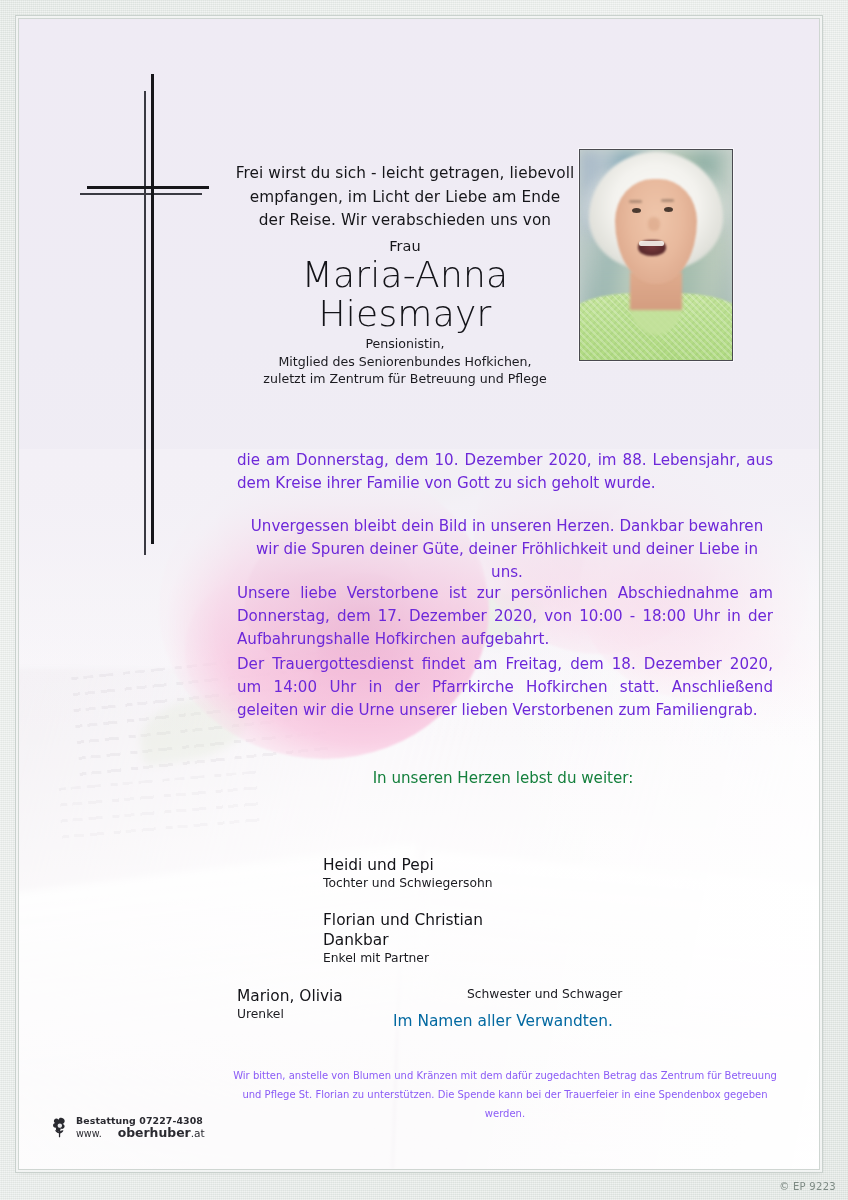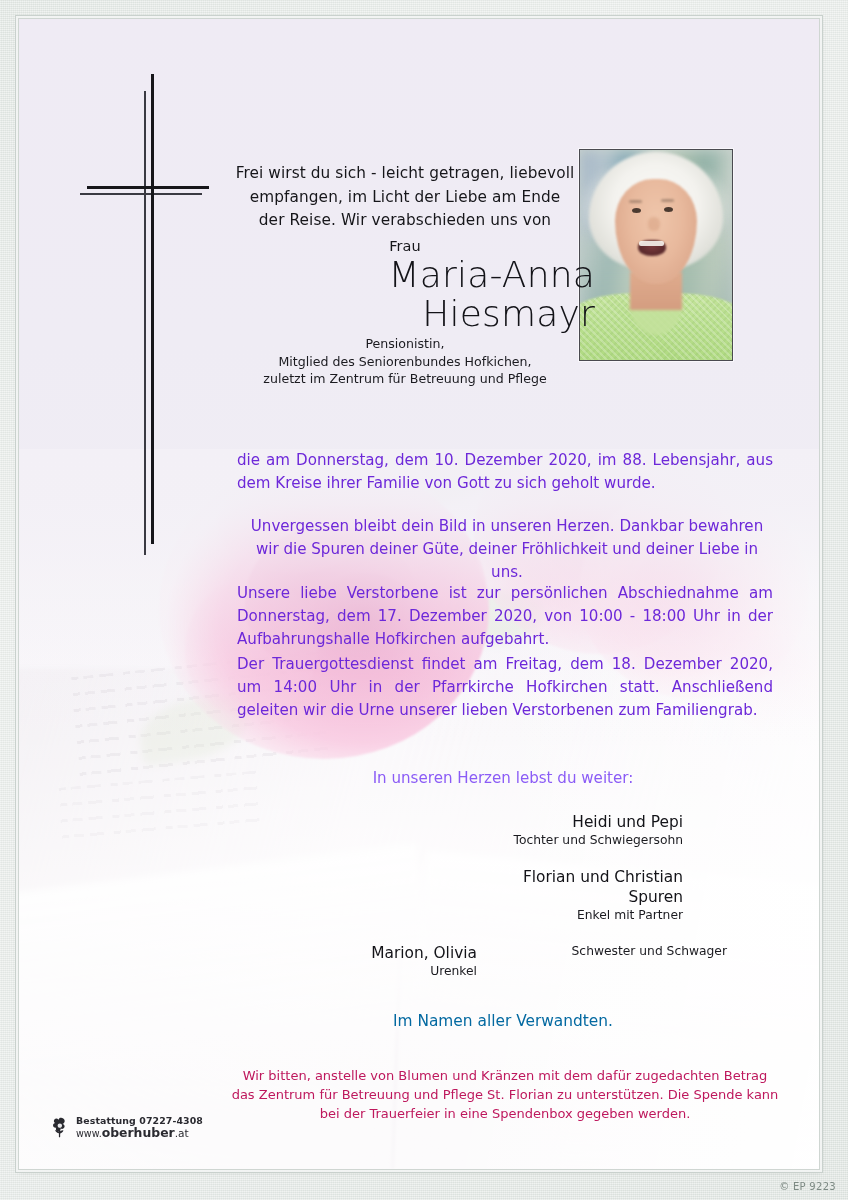--- a/index.html
+++ b/index.html
@@ -437,21 +437,21 @@
     position: absolute;
     left: 216px; top: 218px; width: 340px;
     text-align: center;
     font-size: 14.5px;
     line-height: 18px;
     color: #16161a;
   }
   .name {
     position: absolute;
     left: 196px; top: 236px; width: 380px;
-    text-align: right;
+    text-align: center;
     font-size: 36px;
     line-height: 39px;
     font-weight: 300;
     letter-spacing: 0.2px;
     color: #131318;
   }
   .name .ln { display: block; }
   .subtitle {
     position: absolute;
     left: 196px; top: 316px; width: 380px;
@@ -486,26 +486,27 @@
     left: 218px; top: 634px; width: 536px;
     font-size: 15.1px; line-height: 23px;
     text-align: justify;
   }
 
   .hearts-title {
     position: absolute;
     left: 224px; top: 750px; width: 520px;
     text-align: center;
     font-size: 15.1px;
-    color: #8b5cf6;
+    color: #15803d;
   }
 
   .fam-block {
     position: absolute;
-    text-align: right;
+    text-align: left;
+    margin-top: 43px;
   }
   .fam-names {
     font-size: 15.4px;
     line-height: 20px;
     color: #131318;
   }
   .fam-names .ln { display: block; }
   .fam-role {
     font-size: 12.3px;
     line-height: 17px;
@@ -522,23 +523,23 @@
     left: 224px; top: 993px; width: 520px;
     text-align: center;
     font-size: 15.4px;
     color: #0369a1;
   }
 
   .p-donation {
     position: absolute;
     left: 212px; top: 1047px; width: 548px;
     text-align: center;
-    font-size: 13px;
+    font-size: 10px;
     line-height: 19px;
-    color: #be185d;
+    color: #8b5cf6;
   }
 
   
   .footer-logo {
     position: absolute;
     left: 30px;
     bottom: 30px;
     display: flex;
     align-items: center;
     gap: 5px;
@@ -556,21 +557,21 @@
     color: #2a2a30;
     letter-spacing: 0.1px;
     white-space: nowrap;
   }
   .footer-logo .l2 {
     font-size: 11.4px;
     color: #2a2a30;
     white-space: nowrap;
   }
   .footer-logo .l2 .www { font-size: 9.6px; }
-  .footer-logo .l2 .brand { font-weight: bold; font-size: 12.4px; }
+  .footer-logo .l2 .brand { font-weight: bold; font-size: 12.4px; margin-left: 16px; }
   .footer-logo .l2 .tld { font-size: 10.6px; }
 
   
   .copyright {
     position: absolute;
     right: 12px;
     bottom: 8px;
     font-size: 10px;
     color: #7d8a84;
     letter-spacing: 0.3px;
@@ -673,21 +674,21 @@
       <div class="fam-block fam-1">
         <div class="fam-names">
           <span class="ln">Heidi und Pepi</span>
         </div>
         <div class="fam-role">Tochter und Schwiegersohn</div>
       </div>
 
       <div class="fam-block fam-2">
         <div class="fam-names">
           <span class="ln">Florian und Christian</span>
-          <span class="ln">Spuren</span>
+          <span class="ln">Dankbar</span>
         </div>
         <div class="fam-role">Enkel mit Partner</div>
       </div>
 
       <div class="fam-block fam-3">
         <div class="fam-names">
           <span class="ln">Marion, Olivia</span>
         </div>
         <div class="fam-role">Urenkel</div>
       </div>

